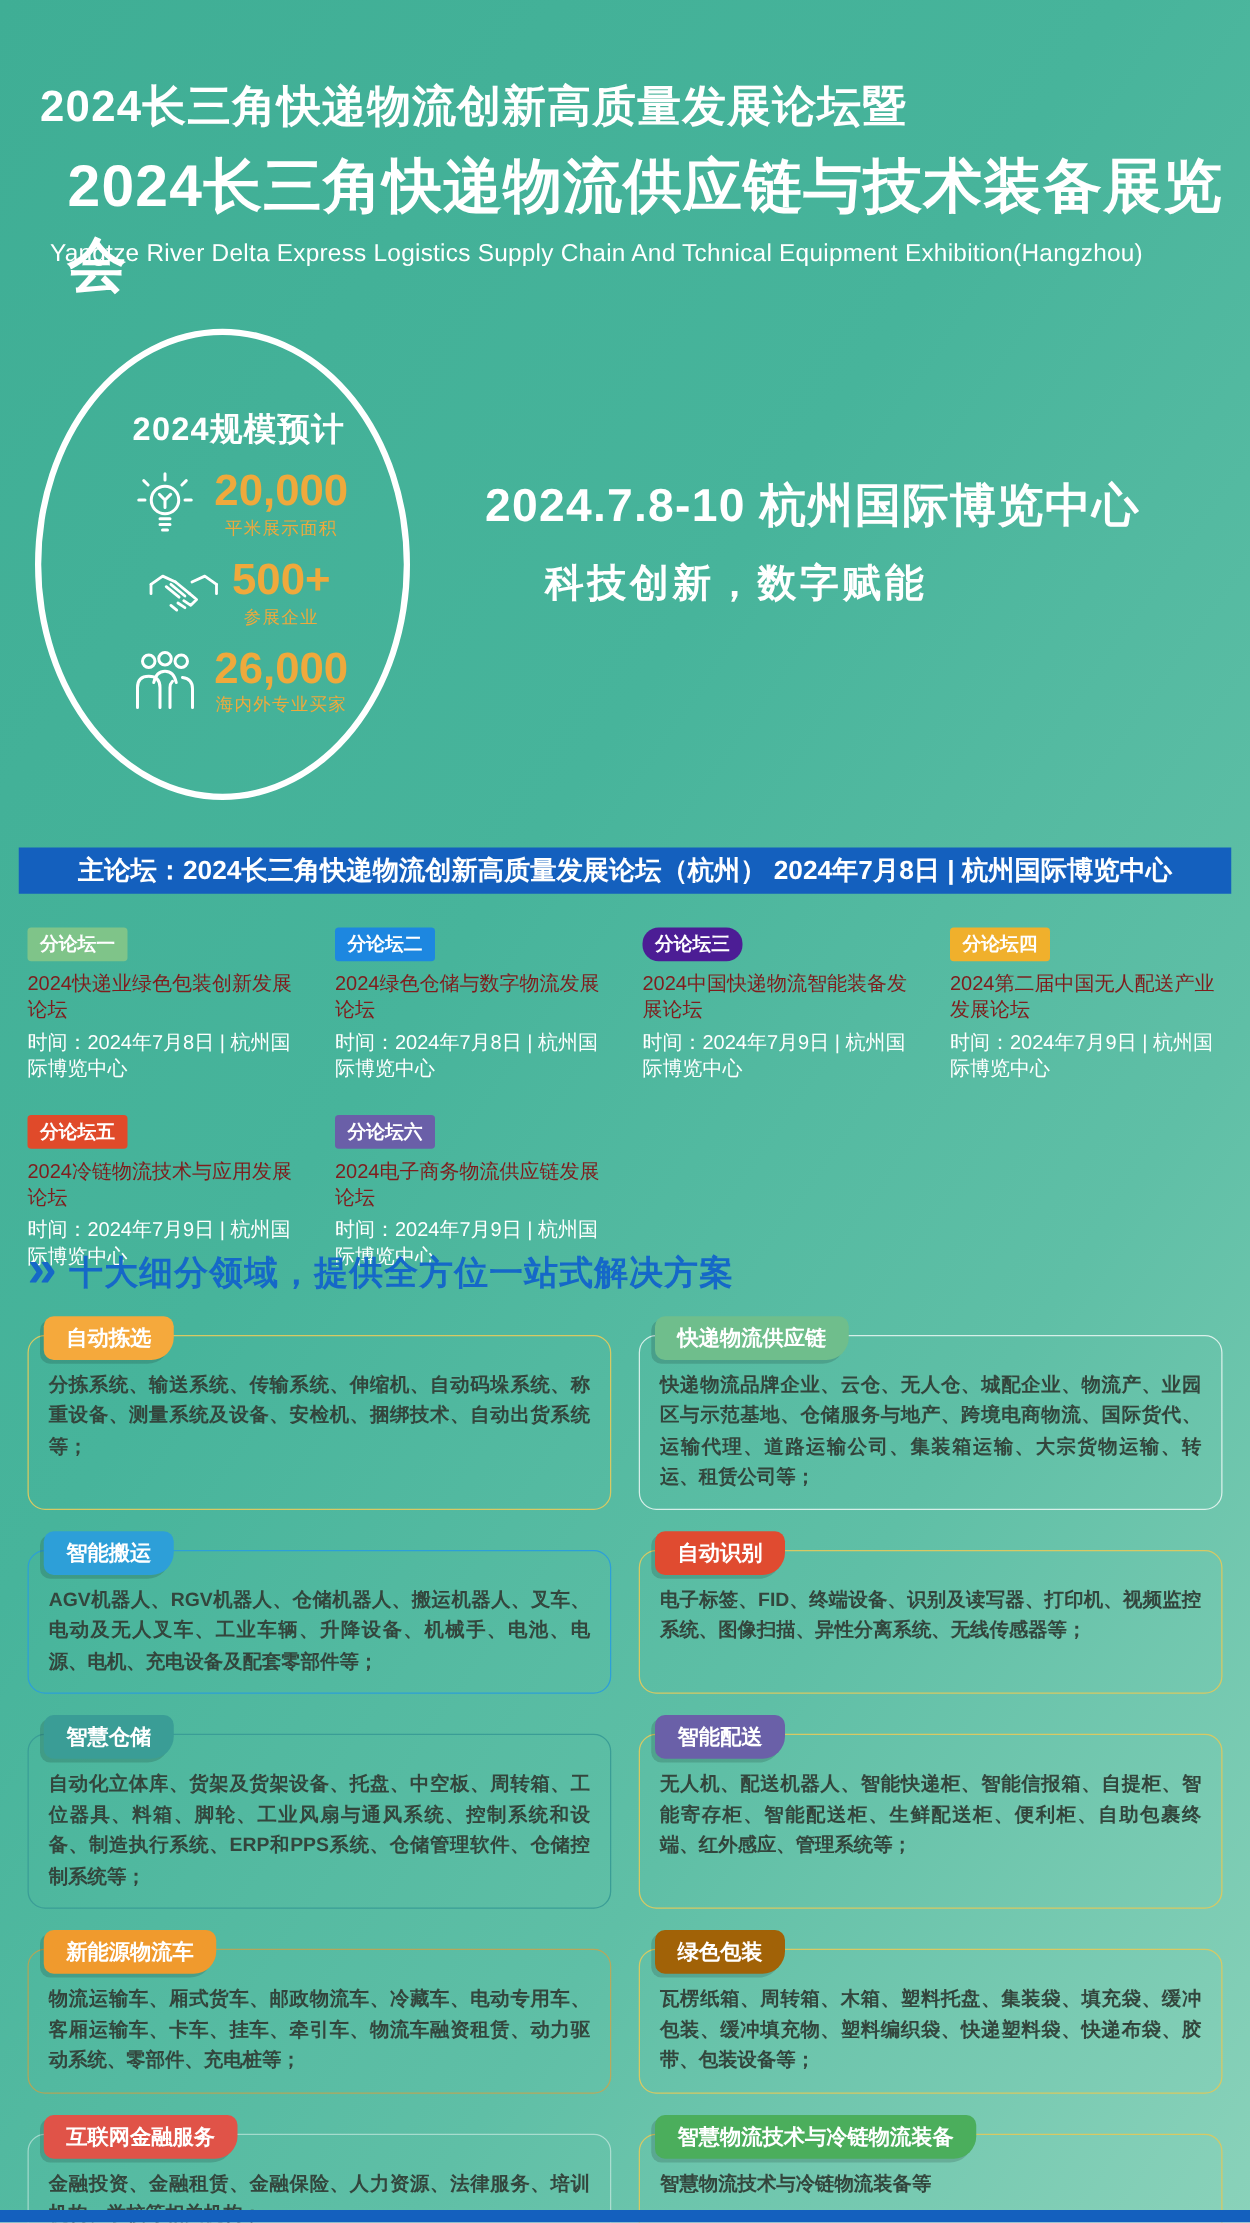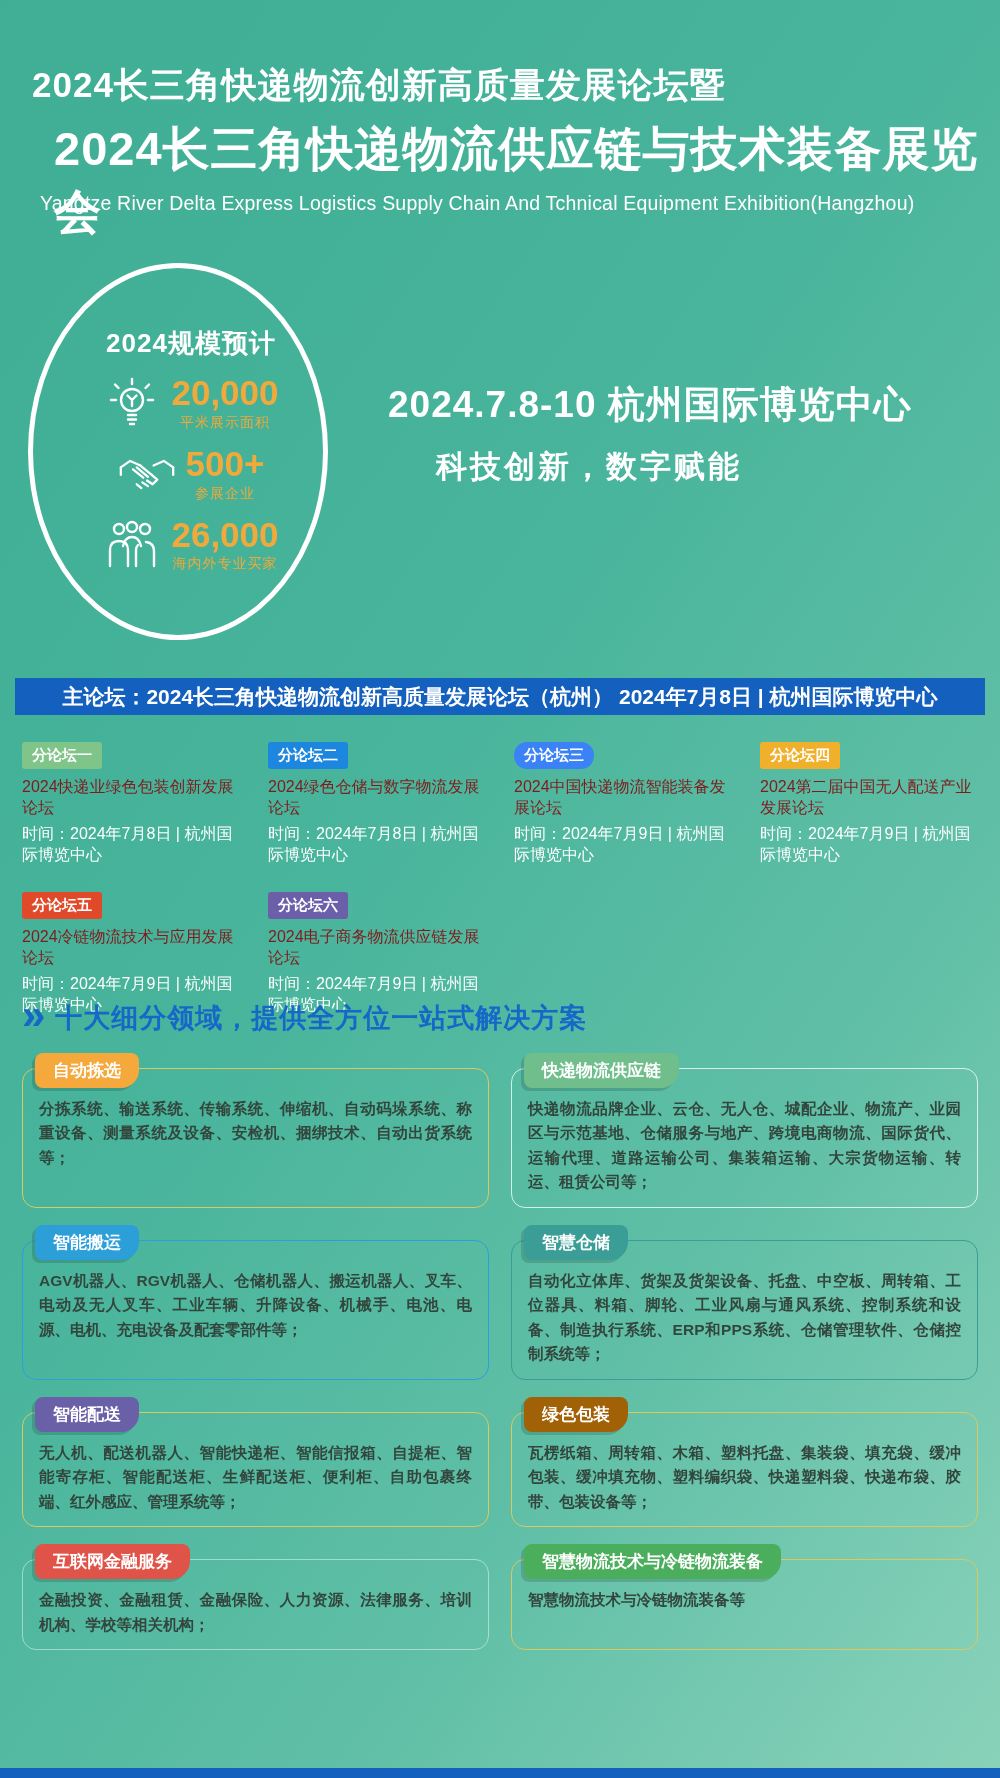--- a/index.html
+++ b/index.html
@@ -122,21 +122,21 @@
     <span class="forum-badge" style="background-color: rgb(127, 196, 137);">分论坛一</span>
     <div class="forum-title">2024快递业绿色包装创新发展论坛</div>
     <div class="forum-time">时间：2024年7月8日 | 杭州国际博览中心</div>
   </div>
   <div>
     <span class="forum-badge" style="background-color: rgb(29, 135, 224);">分论坛二</span>
     <div class="forum-title">2024绿色仓储与数字物流发展论坛</div>
     <div class="forum-time">时间：2024年7月8日 | 杭州国际博览中心</div>
   </div>
   <div>
-    <span class="forum-badge" style="background-color: #3b82f6; border-radius: 13px;">分论坛三</span>
+    <span class="forum-badge" style="background-color: #4c1d95; border-radius: 13px;">分论坛三</span>
     <div class="forum-title">2024中国快递物流智能装备发展论坛</div>
     <div class="forum-time">时间：2024年7月9日 | 杭州国际博览中心</div>
   </div>
   <div>
     <span class="forum-badge" style="background-color: rgb(240, 176, 44);">分论坛四</span>
     <div class="forum-title">2024第二届中国无人配送产业发展论坛</div>
     <div class="forum-time">时间：2024年7月9日 | 杭州国际博览中心</div>
   </div>
   <div>
     <span class="forum-badge" style="background-color: rgb(224, 74, 42);">分论坛五</span>
@@ -161,28 +161,36 @@
     <div class="card-desc">分拣系统、输送系统、传输系统、伸缩机、自动码垛系统、称重设备、测量系统及设备、安检机、捆绑技术、自动出货系统等；</div>
   </div>
   <div class="card" style="border-color: rgba(255, 255, 255, 0.75);">
     <span class="card-badge" style="background-color: rgb(111, 190, 140);">快递物流供应链</span>
     <div class="card-desc">快递物流品牌企业、云仓、无人仓、城配企业、物流产、业园区与示范基地、仓储服务与地产、跨境电商物流、国际货代、运输代理、道路运输公司、集装箱运输、大宗货物运输、转运、租赁公司等；</div>
   </div>
   <div class="card" style="border-color: rgb(45, 159, 216);">
     <span class="card-badge" style="background-color: rgb(45, 159, 216);">智能搬运</span>
     <div class="card-desc">AGV机器人、RGV机器人、仓储机器人、搬运机器人、叉车、电动及无人叉车、工业车辆、升降设备、机械手、电池、电源、电机、充电设备及配套零部件等；</div>
   </div>
+  <div class="card" style="border-color: rgb(216, 201, 99);">
+    <span class="card-badge" style="background-color: rgb(224, 75, 48);">自动识别</span>
+    <div class="card-desc">电子标签、FID、终端设备、识别及读写器、打印机、视频监控系统、图像扫描、异性分离系统、无线传感器等；</div>
+  </div>
   <div class="card" style="border-color: rgb(58, 157, 150);">
     <span class="card-badge" style="background-color: rgb(58, 157, 150);">智慧仓储</span>
     <div class="card-desc">自动化立体库、货架及货架设备、托盘、中空板、周转箱、工位器具、料箱、脚轮、工业风扇与通风系统、控制系统和设备、制造执行系统、ERP和PPS系统、仓储管理软件、仓储控制系统等；</div>
   </div>
   <div class="card" style="border-color: rgb(216, 201, 99);">
     <span class="card-badge" style="background-color: rgb(106, 96, 168);">智能配送</span>
     <div class="card-desc">无人机、配送机器人、智能快递柜、智能信报箱、自提柜、智能寄存柜、智能配送柜、生鲜配送柜、便利柜、自助包裹终端、红外感应、管理系统等；</div>
   </div>
+  <div class="card" style="border-color: rgba(240, 154, 45, 0.6);">
+    <span class="card-badge" style="background-color: rgb(240, 154, 45);">新能源物流车</span>
+    <div class="card-desc">物流运输车、厢式货车、邮政物流车、冷藏车、电动专用车、客厢运输车、卡车、挂车、牵引车、物流车融资租赁、动力驱动系统、零部件、充电桩等；</div>
+  </div>
   <div class="card" style="border-color: rgb(216, 201, 99);">
     <span class="card-badge" style="background-color: #a16207;">绿色包装</span>
     <div class="card-desc">瓦楞纸箱、周转箱、木箱、塑料托盘、集装袋、填充袋、缓冲包装、缓冲填充物、塑料编织袋、快递塑料袋、快递布袋、胶带、包装设备等；</div>
   </div>
   <div class="card" style="border-color: rgba(255, 255, 255, 0.45);">
     <span class="card-badge" style="background-color: rgb(224, 83, 72);">互联网金融服务</span>
     <div class="card-desc">金融投资、金融租赁、金融保险、人力资源、法律服务、培训机构、学校等相关机构；</div>
   </div>
   <div class="card" style="border-color: rgb(216, 201, 99);">
     <span class="card-badge" style="background-color: rgb(75, 174, 92);">智慧物流技术与冷链物流装备</span>

